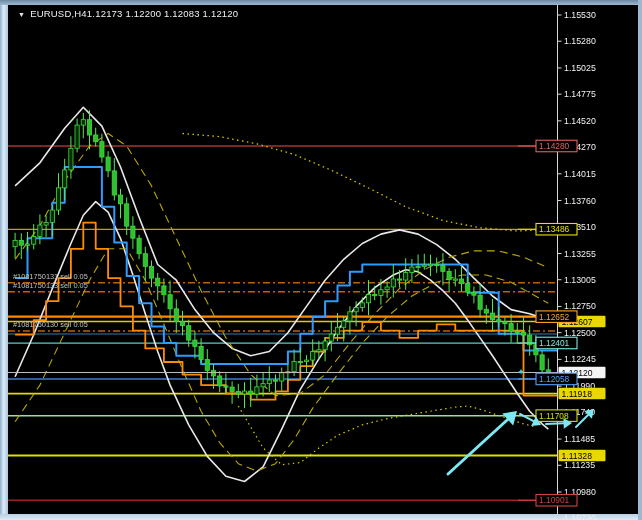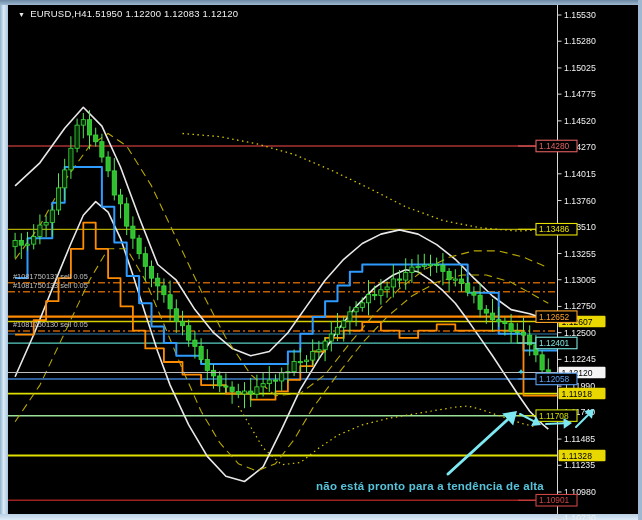--- a/index.html
+++ b/index.html
@@ -316,17 +316,16 @@
       <line x1="520" y1="414" x2="533.5590151036467" y2="421.10234124476733" stroke="#7de8f2" stroke-width="2" stroke-linecap="round"></line>
       <polygon points="541,425 536.0646528748678,416.3188509542545 531.0533773324257,425.88583153528015" fill="#7de8f2"></polygon>
       <line x1="546" y1="424" x2="563.606206133097" y2="423.3228382256501" stroke="#7de8f2" stroke-width="2" stroke-linecap="round"></line>
       <polygon points="572,423 563.3986672737504,417.926827882641 563.8137449924435,428.7188485686592" fill="#7de8f2"></polygon>
       <line x1="576" y1="427" x2="588.060303038033" y2="414.939696961967" stroke="#7de8f2" stroke-width="2" stroke-linecap="round"></line>
       <polygon points="594,409 584.2419264196257,411.12132034355966 591.8786796564403,418.75807358037434" fill="#7de8f2"></polygon>
       <text x="521" y="375" fill="#39d0e0" font-size="9" text-anchor="middle" font-family="&quot;DejaVu Sans&quot;,sans-serif">✦</text>
     </svg>
 
   <div id="header">
-    <span class="dd">▼</span><span class="sym">EURUSD,H4</span><span>1.51950 1.12200 1.12083 1.12120</span>
+    <span class="dd">▼</span><span class="sym">EURUSD,H4</span><span>1.12173 1.12200 1.12083 1.12120</span>
   </div>
 
-  <div id="annotation">não está pronto para a tendência de alta</div>
 </div>
 
 </body></html>

